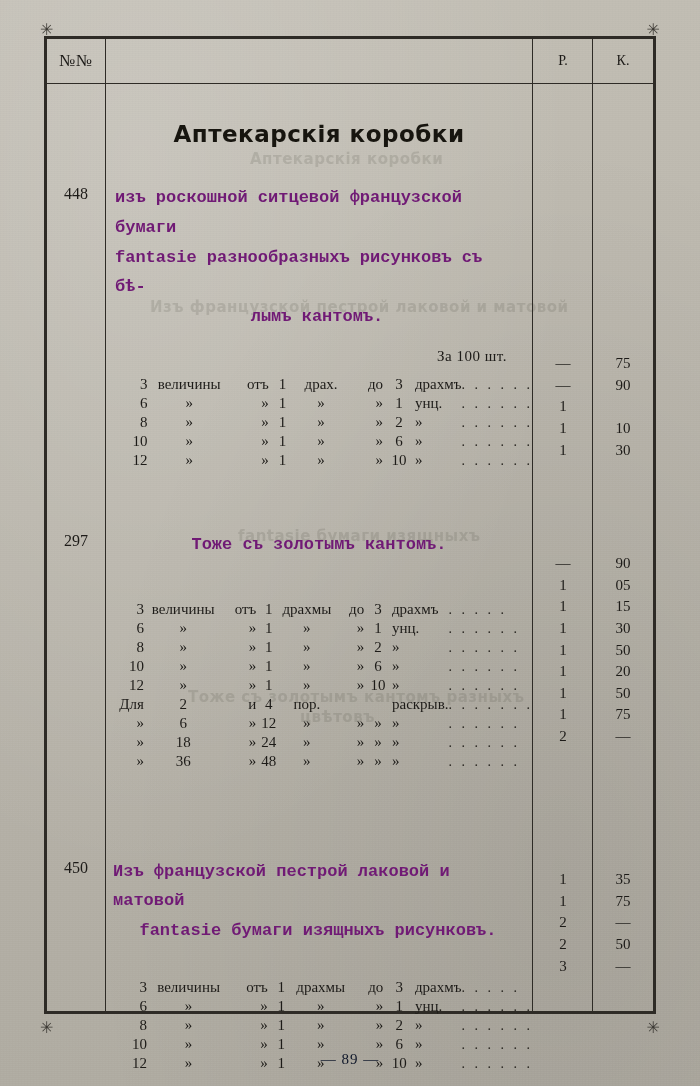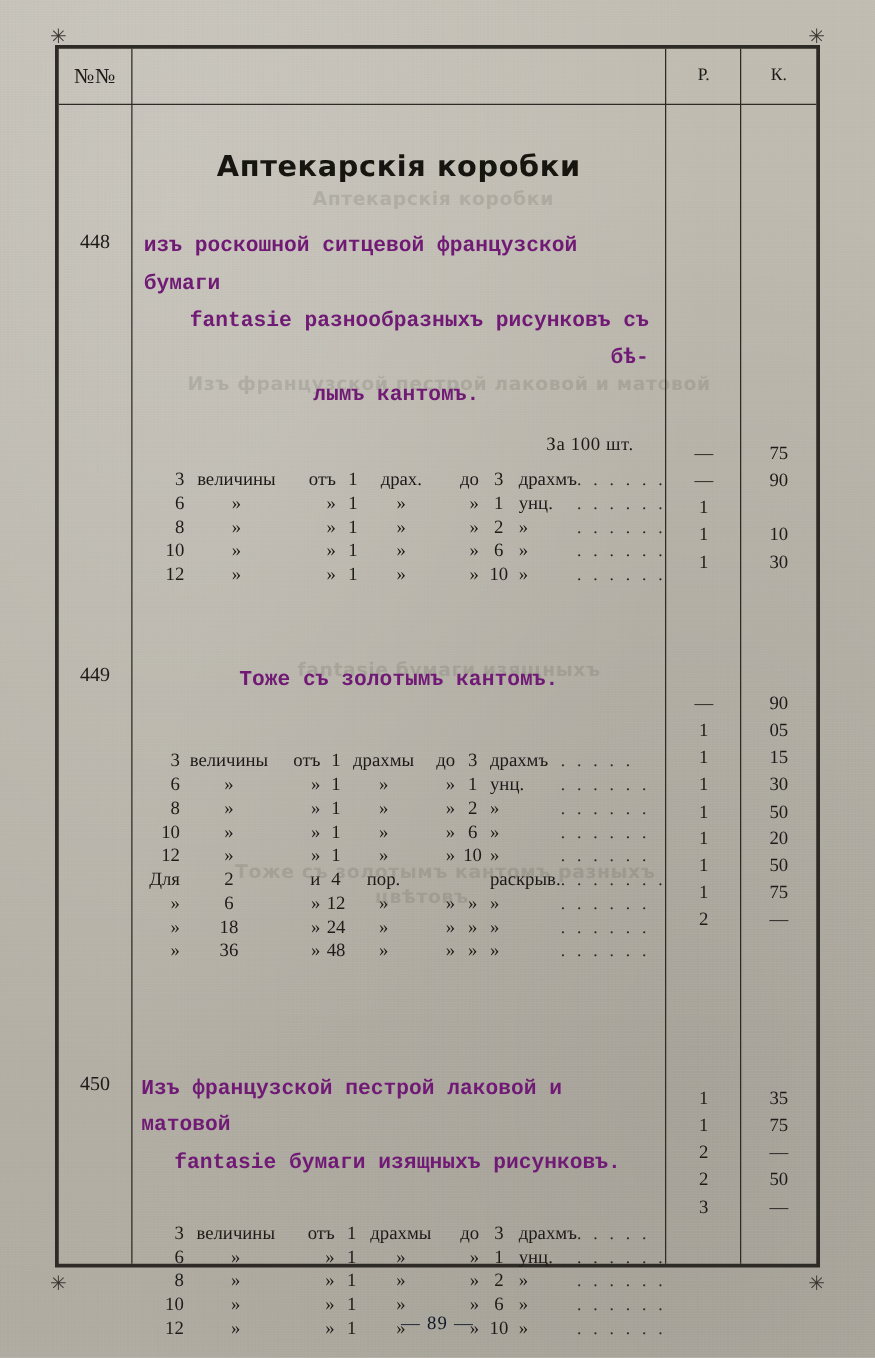--- a/index.html
+++ b/index.html
@@ -139,21 +139,21 @@
     color: #1d1b18;
   }
   .lead {
     font-family: Liberation Mono, monospace;
     font-weight: bold;
     font-size: 17px;
     line-height: 1.75;
     color: #701a75;
   }
   .lead .l1 { display: block; }
-  .lead .l2 { display: block; text-align: right; }
+  .lead .l2 { display: block; }
   .lead .l3 { display: block; text-align: center; }
   .lead.centered { text-align: center; }
 
   .per {
     text-align: right;
     font-size: 15px;
     margin-top: 16px;
     padding-right: 26px;
     letter-spacing: .5px;
     padding-left: 28px;
@@ -306,21 +306,21 @@
           <td class="c-to">»</td>
           <td class="c-n2">10</td>
           <td class="c-unit">»</td>
           <td class="c-dots">. . . . . .</td>
         </tr>
       </tbody>
         </table>
     </div>
 
     <div class="item" style="margin-top:60px;">
-      <div class="item-no" style="left:-58px; top:2px;">449</div>
+      <div class="item-no" style="left:-58px; top:2px;">297</div>
       <div class="lead centered">
         <span class="l1">Тоже съ золотымъ кантомъ.</span>
       </div>
       <table class="rows" style="margin-top:40px;">
         <tbody>
             <tr>
           <td class="c-qty">3</td>
           <td class="c-word1">величины</td>
           <td class="c-from">отъ</td>
           <td class="c-n1">1</td>

